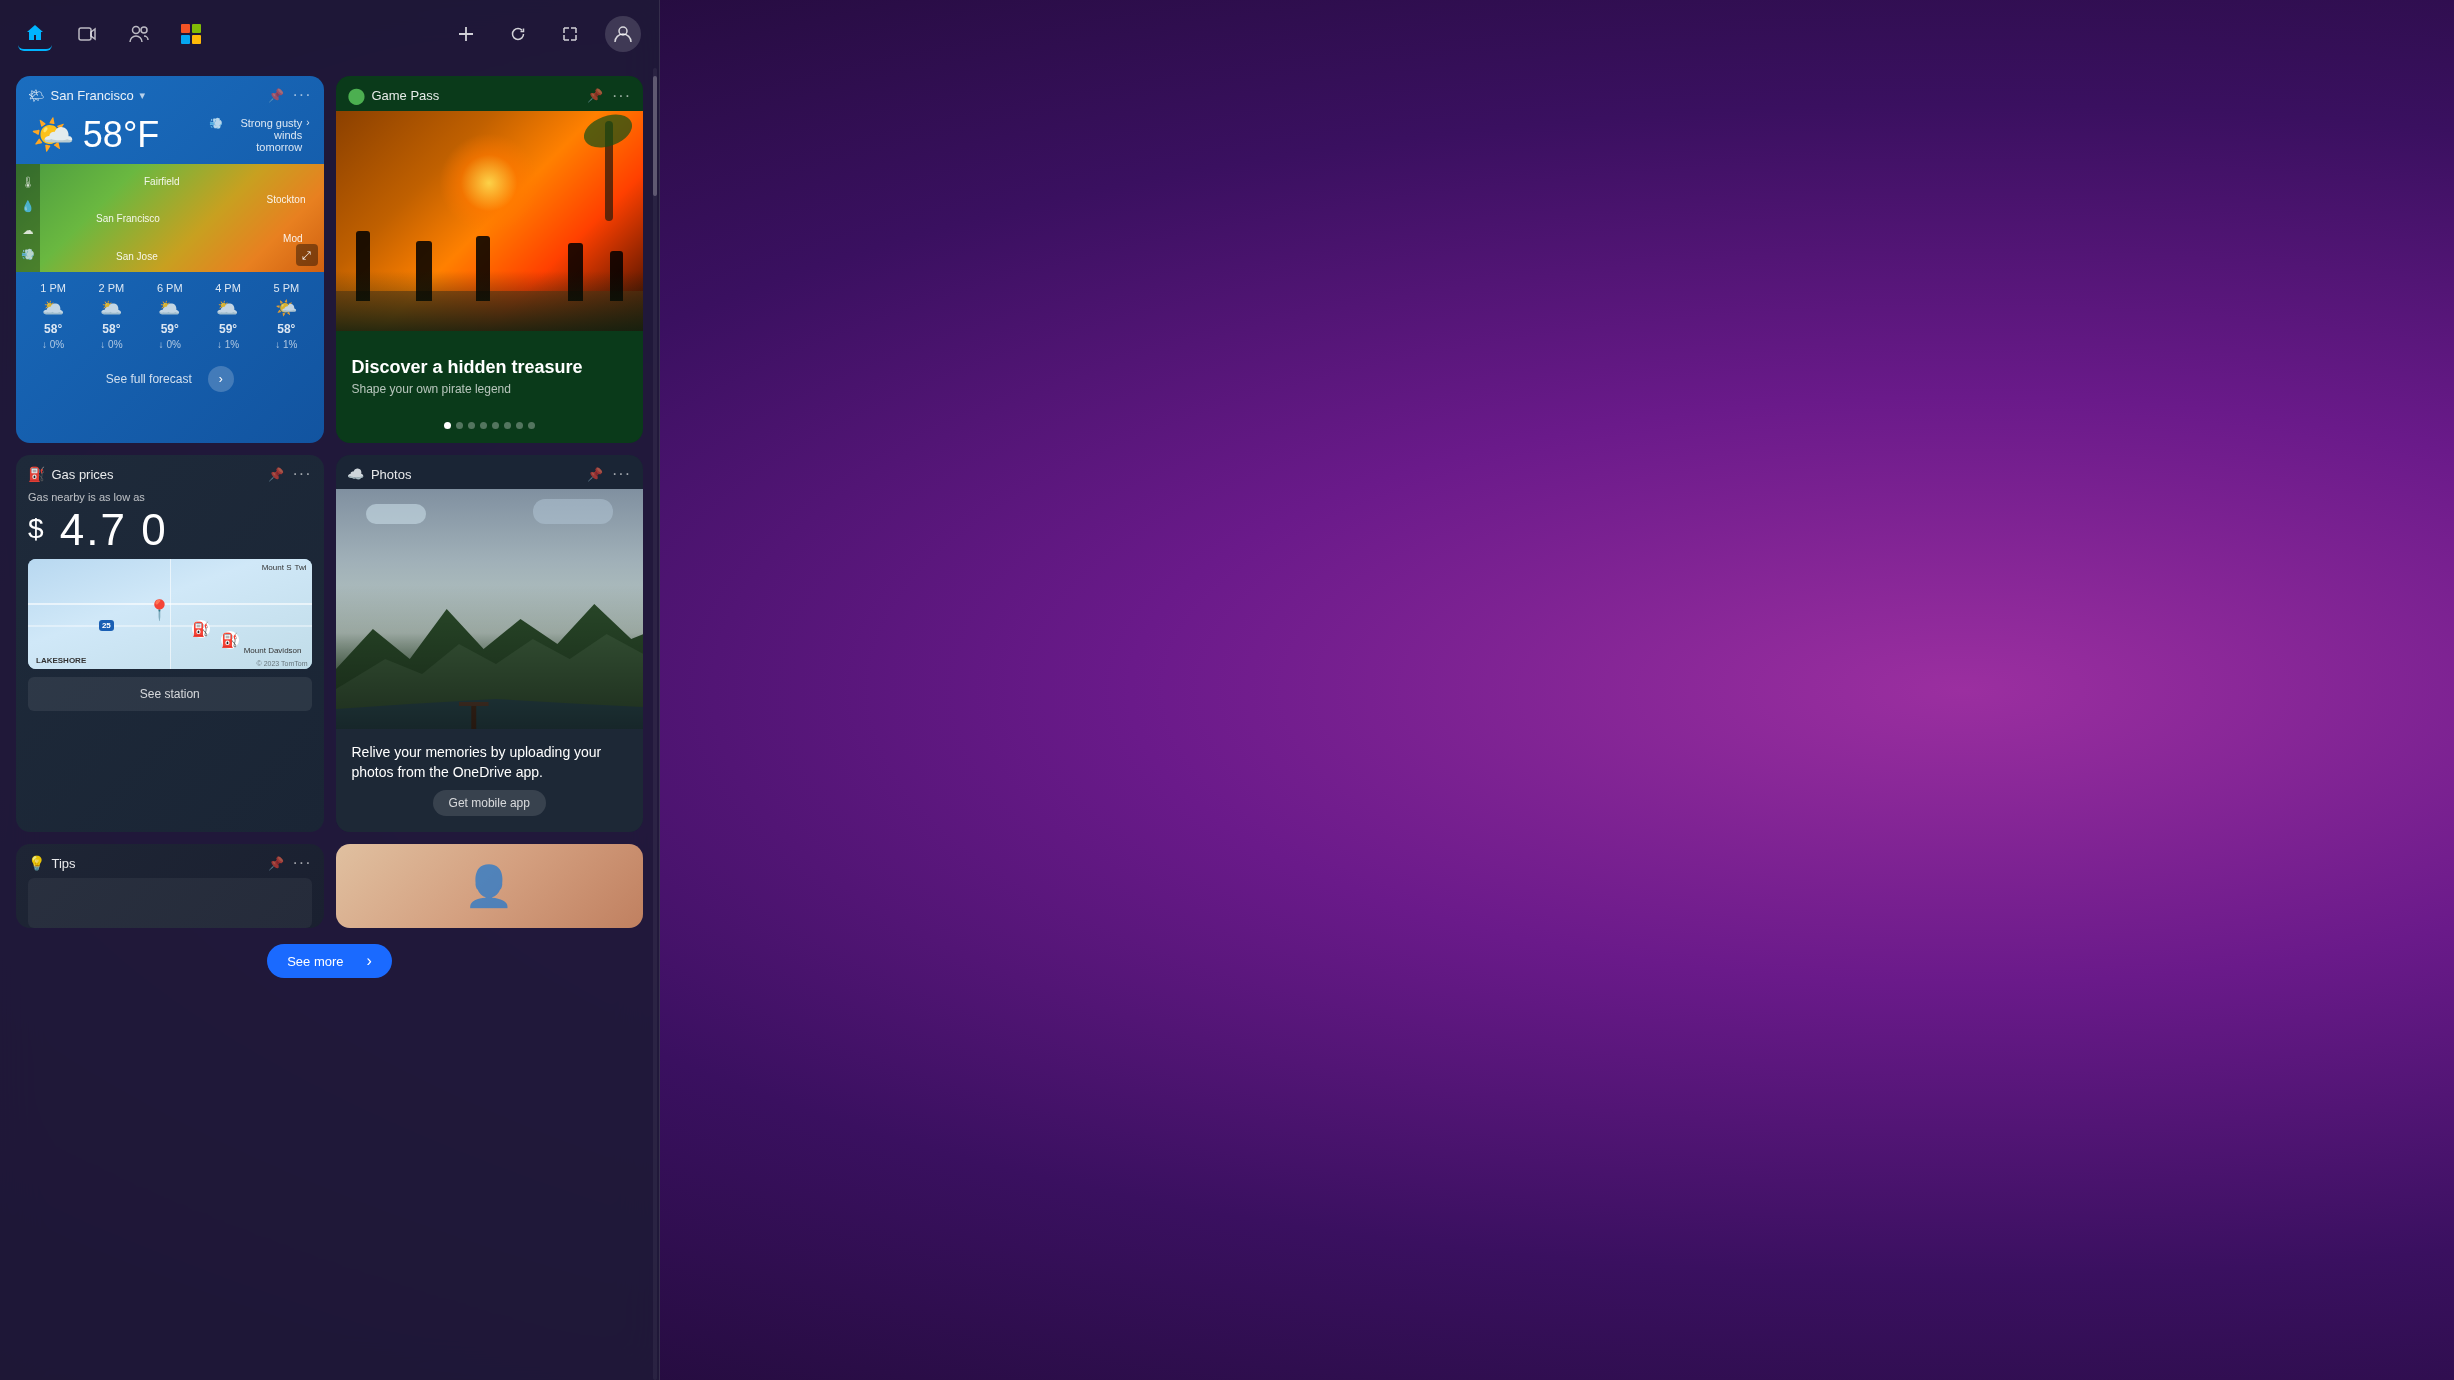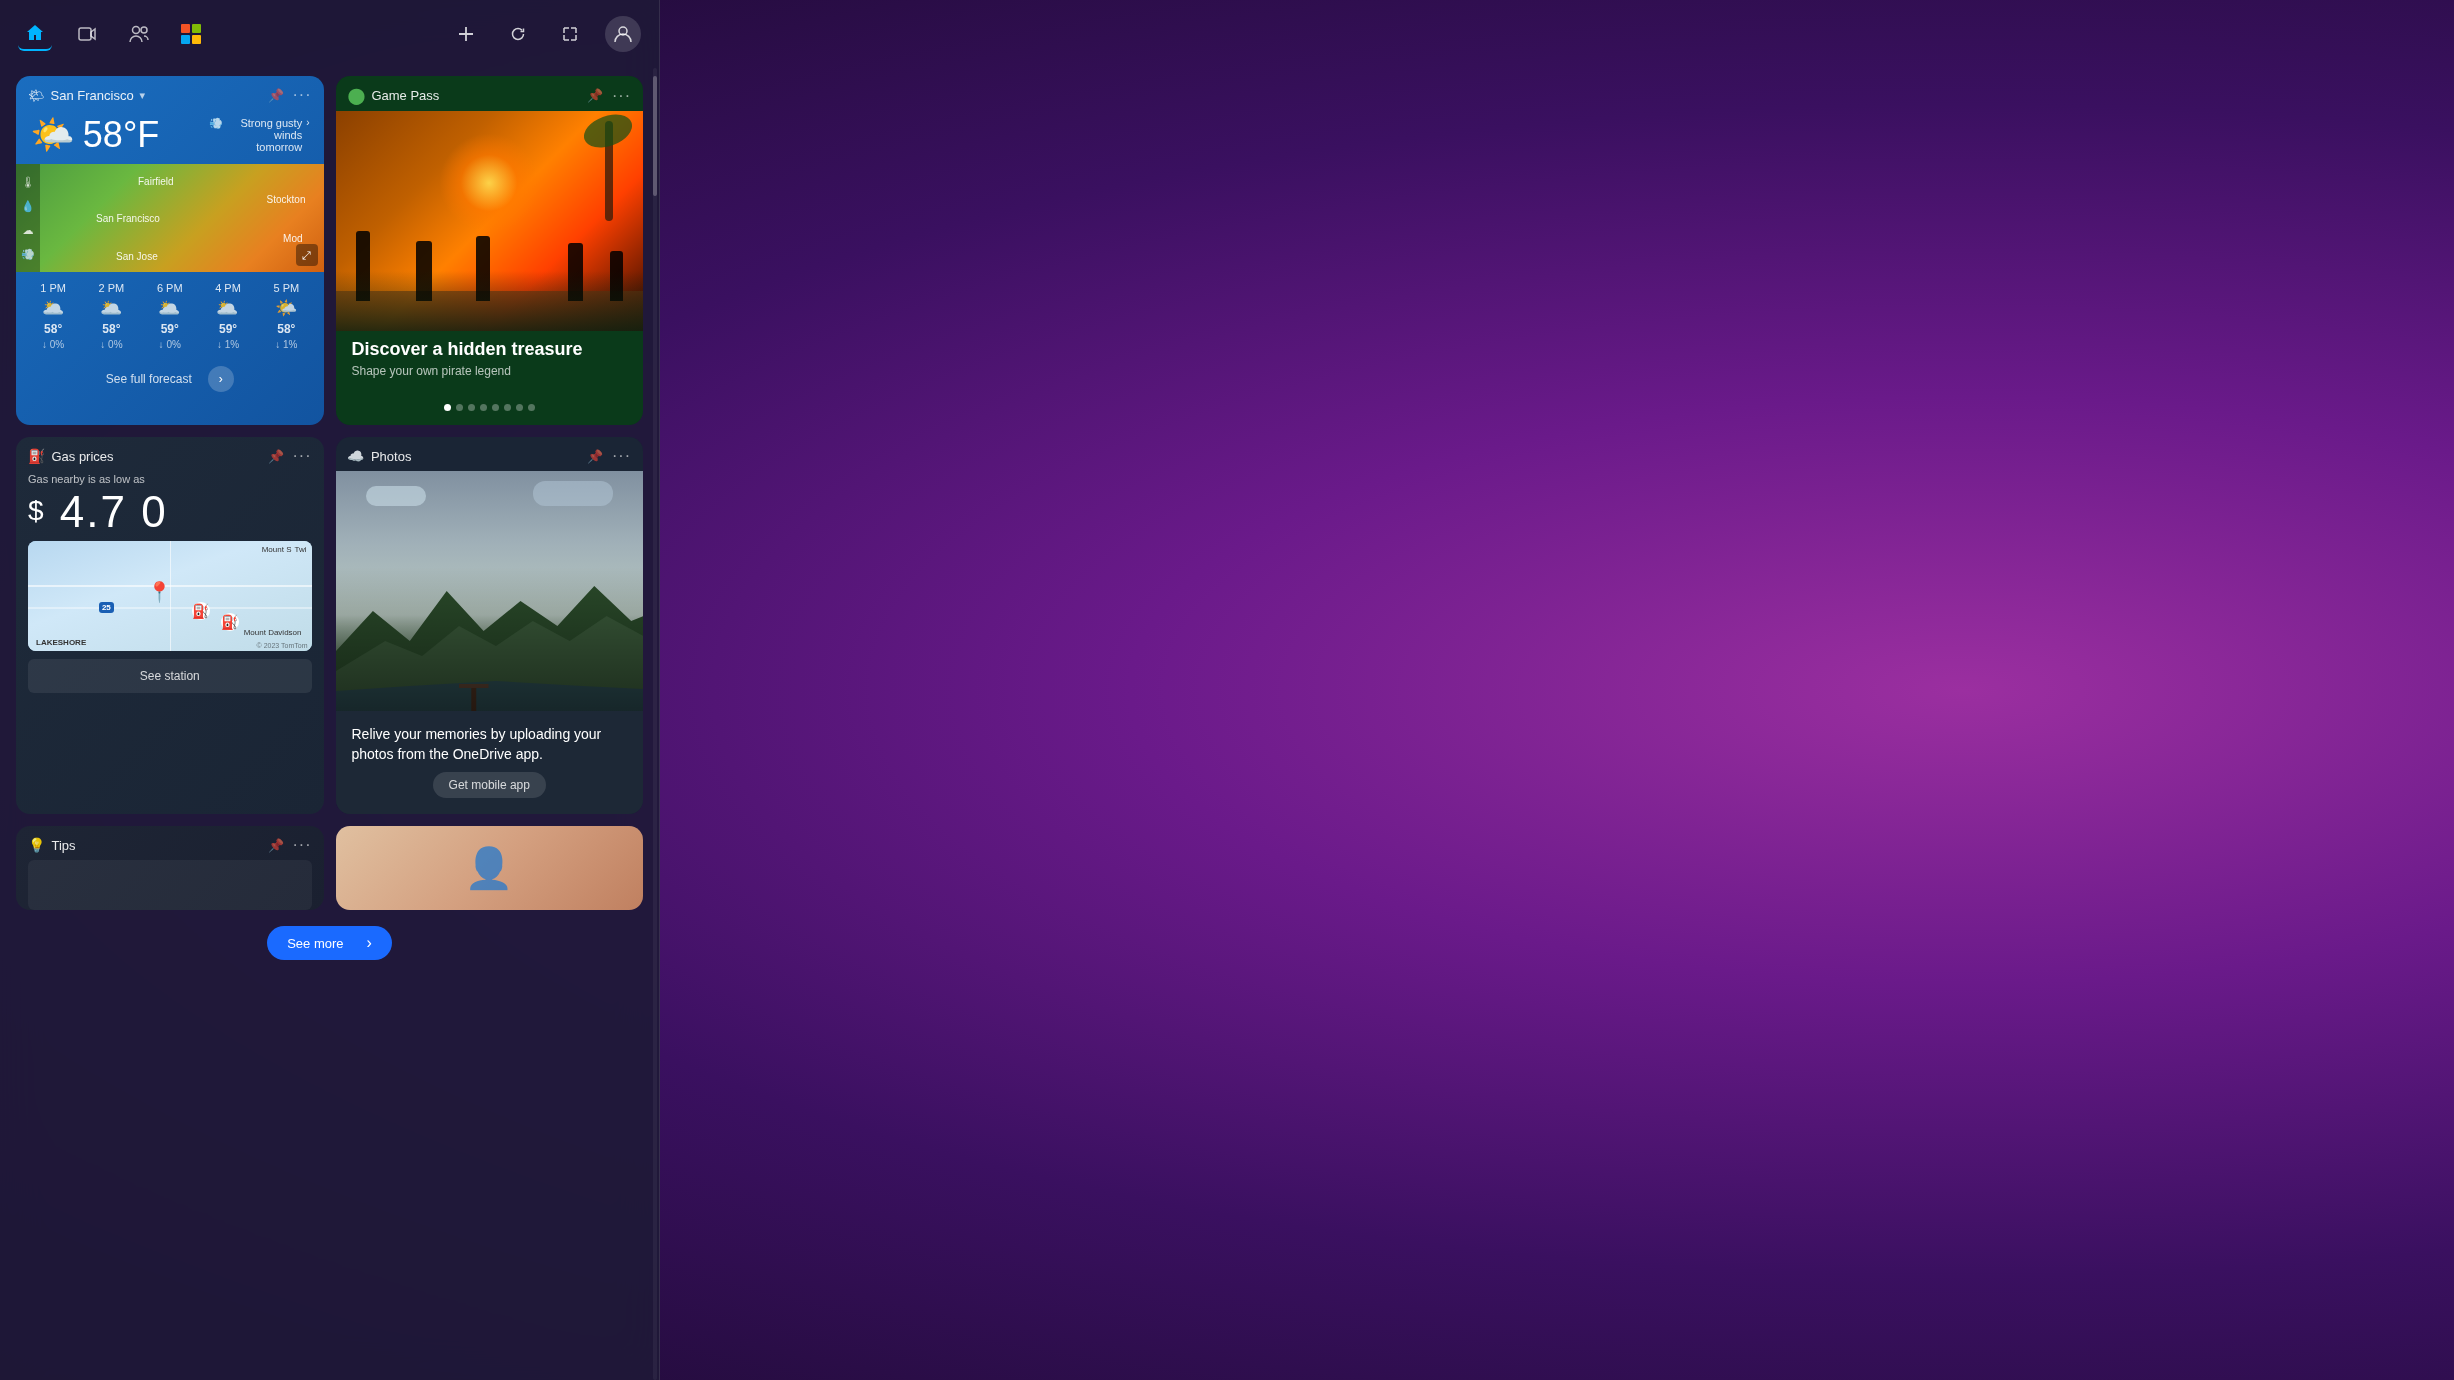--- a/index.html
+++ b/index.html
@@ -253,21 +253,21 @@
     }
     .game-scene {
       position: absolute;
       inset: 0;
       display: flex;
       align-items: flex-end;
       justify-content: center;
       overflow: hidden;
     }
     .gamepass-content {
-      padding: 8px 16px 16px 16px;
+      padding: 26px 16px 16px 16px;
       flex: 1;
     }
     .gamepass-title {
       font-size: 18px;
       font-weight: 600;
       color: white;
       margin-bottom: 4px;
     }
     .gamepass-subtitle {
       font-size: 12px;
@@ -527,21 +527,21 @@
         </div>
       </div>
 
       <div class="weather-map">
         <div class="map-icon-bar">
           <span>🌡</span>
           <span>💧</span>
           <span>☁</span>
           <span>💨</span>
         </div>
-        <span class="map-label" style="top:12px; left:122px;">Fairfield</span>
+        <span class="map-label" style="top:12px; left:128px;">Fairfield</span>
         <span class="map-label" style="top:30px; right:18px;">Stockton</span>
         <span class="map-label" style="top:50%; left:80px; transform:translateY(-50%);">San Francisco</span>
         <span class="map-label" style="bottom:28px; right:21px;">Mod</span>
         <span class="map-label" style="bottom:10px; left:100px;">San Jose</span>
         <div class="map-expand">⤢</div>
       </div>
 
       <div class="weather-hourly">
         <div class="hourly-item">
           <span class="hourly-time">1 PM</span>

